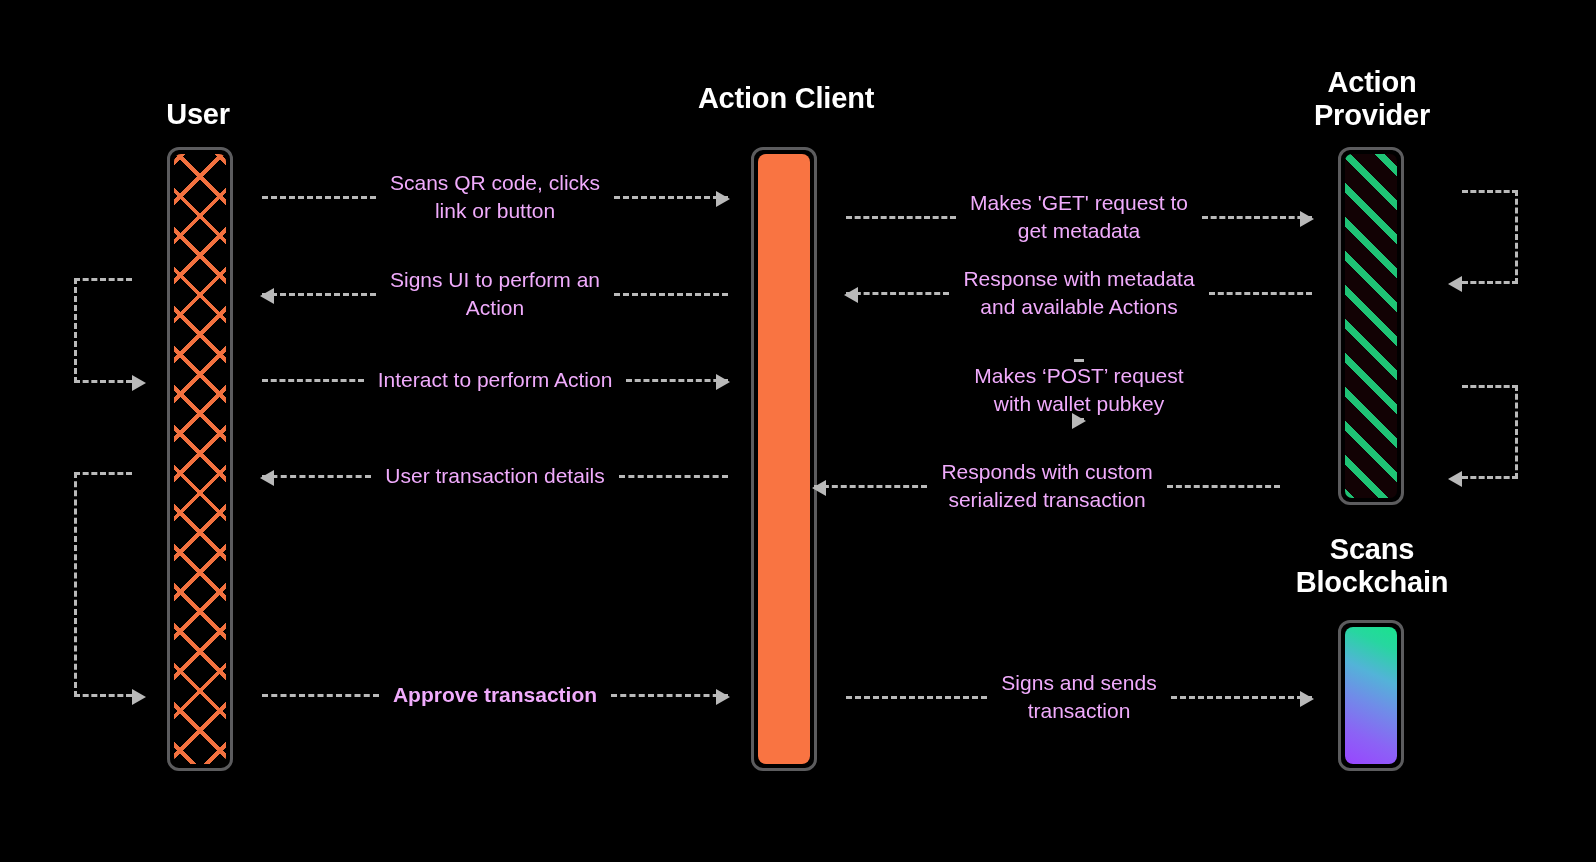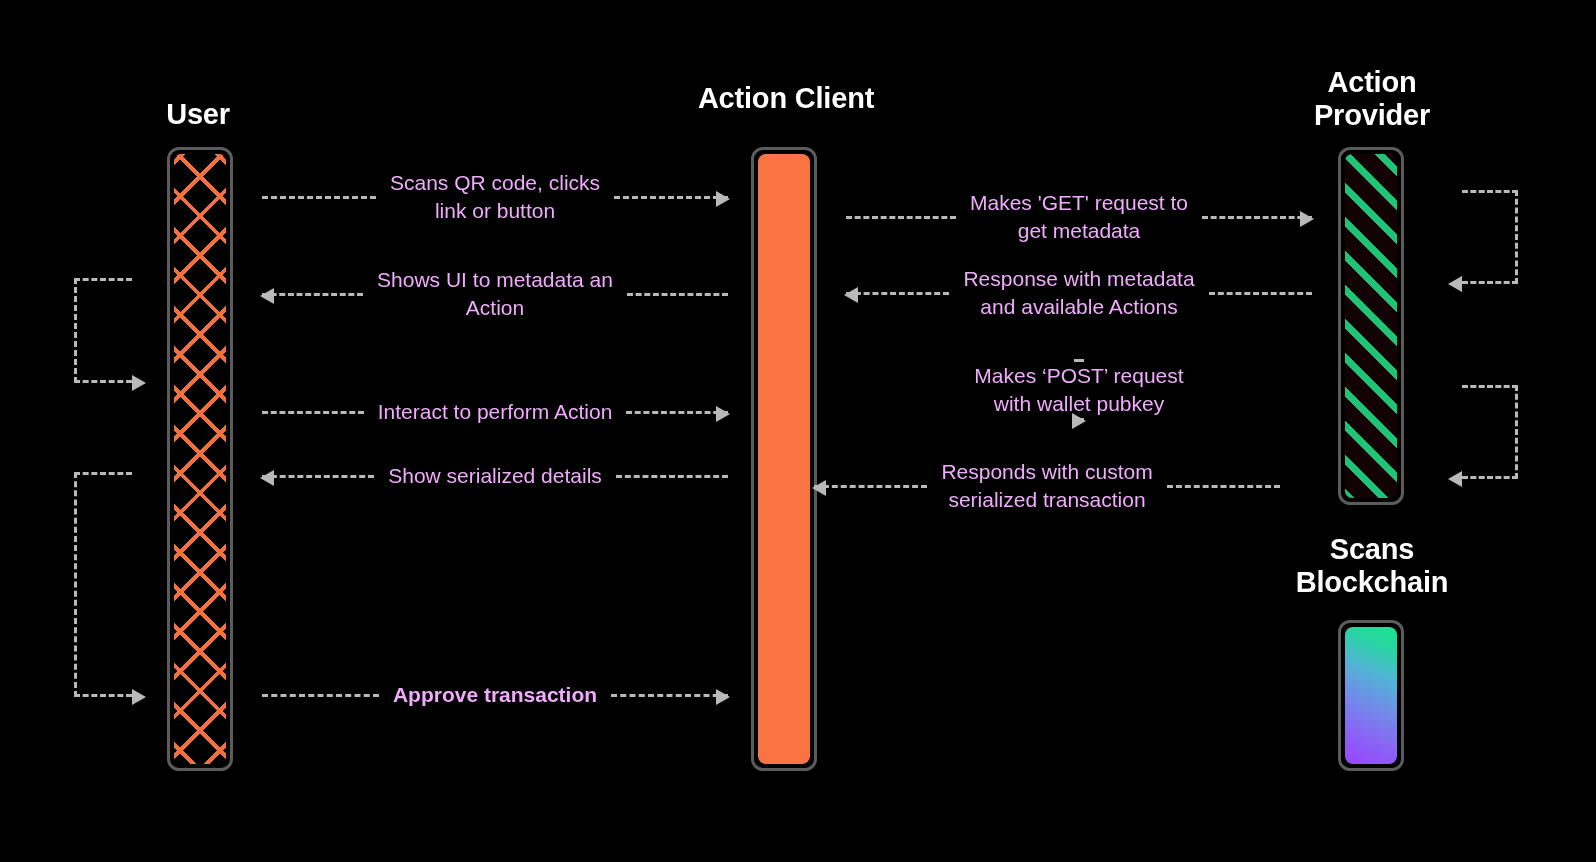--- a/index.html
+++ b/index.html
@@ -237,34 +237,34 @@
 
   <div class="msg" style="left:262px; top:166px; width:466px; height:62px;">
     <div class="dash"></div>
     <div class="msg-label">Scans QR code, clicks
 link or button</div>
     <div class="dash arrow-r"></div>
   </div>
 
   <div class="msg" style="left:262px; top:263px; width:466px; height:62px;">
     <div class="dash arrow-l"></div>
-    <div class="msg-label">Shows UI to metadata an
+    <div class="msg-label">Signs UI to perform an
 Action</div>
     <div class="dash"></div>
   </div>
 
-  <div class="msg" style="left:262px; top:360px; width:466px; height:40px;margin-top:32px;">
+  <div class="msg" style="left:262px; top:360px; width:466px; height:40px;">
     <div class="dash"></div>
     <div class="msg-label">Interact to perform Action</div>
     <div class="dash arrow-r"></div>
   </div>
 
   <div class="msg" style="left:262px; top:456px; width:466px; height:40px;">
     <div class="dash arrow-l"></div>
-    <div class="msg-label">Show serialized details</div>
+    <div class="msg-label">User transaction details</div>
     <div class="dash"></div>
   </div>
 
   <div class="msg" style="left:262px; top:675px; width:466px; height:40px;font-weight:bold;">
     <div class="dash"></div>
     <div class="msg-label">Approve transaction</div>
     <div class="dash arrow-r"></div>
   </div>
 
   <div class="msg" style="left:846px; top:166px; width:466px; height:62px;margin-top:20px;">
@@ -288,14 +288,20 @@
     <div class="dash arrow-r"></div>
   </div>
 
   <div class="msg" style="left:814px; top:455px; width:466px; height:62px;">
     <div class="dash arrow-l"></div>
     <div class="msg-label">Responds with custom
 serialized transaction</div>
     <div class="dash"></div>
   </div>
 
+  <div class="msg" style="left:846px; top:666px; width:466px; height:62px;">
+    <div class="dash"></div>
+    <div class="msg-label">Signs and sends
+transaction</div>
+    <div class="dash arrow-r"></div>
+  </div>
 
 </div>
 
 </body></html>

